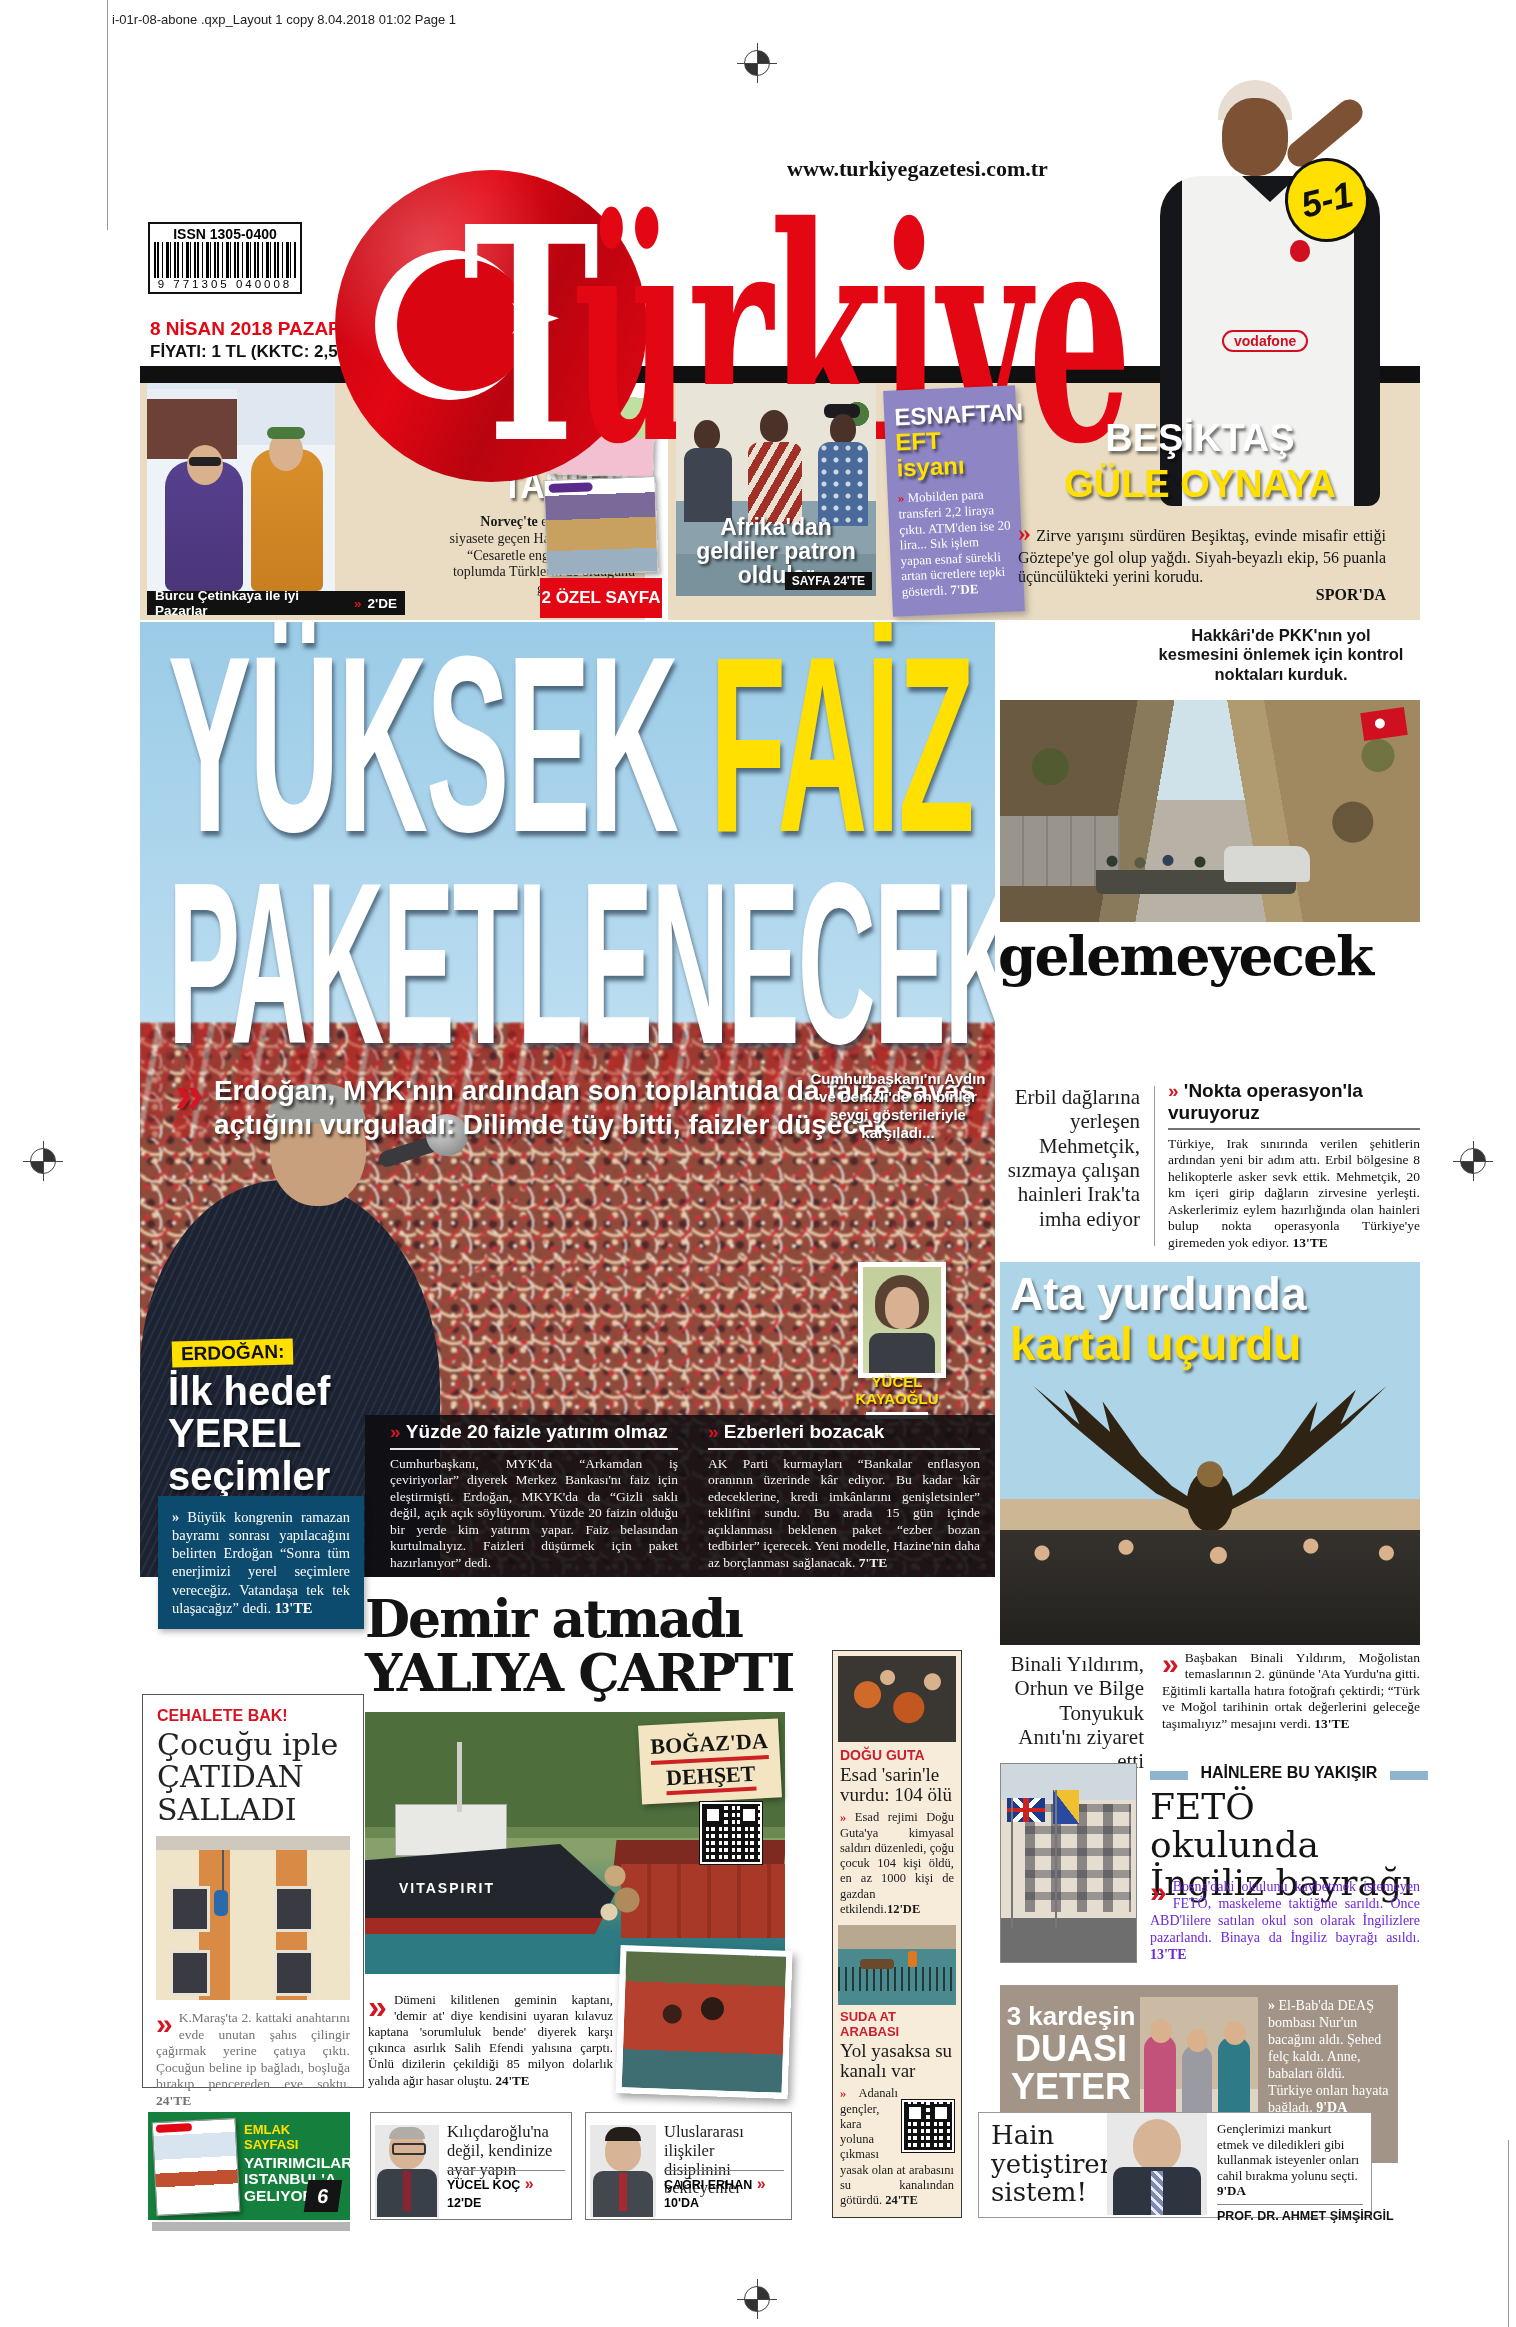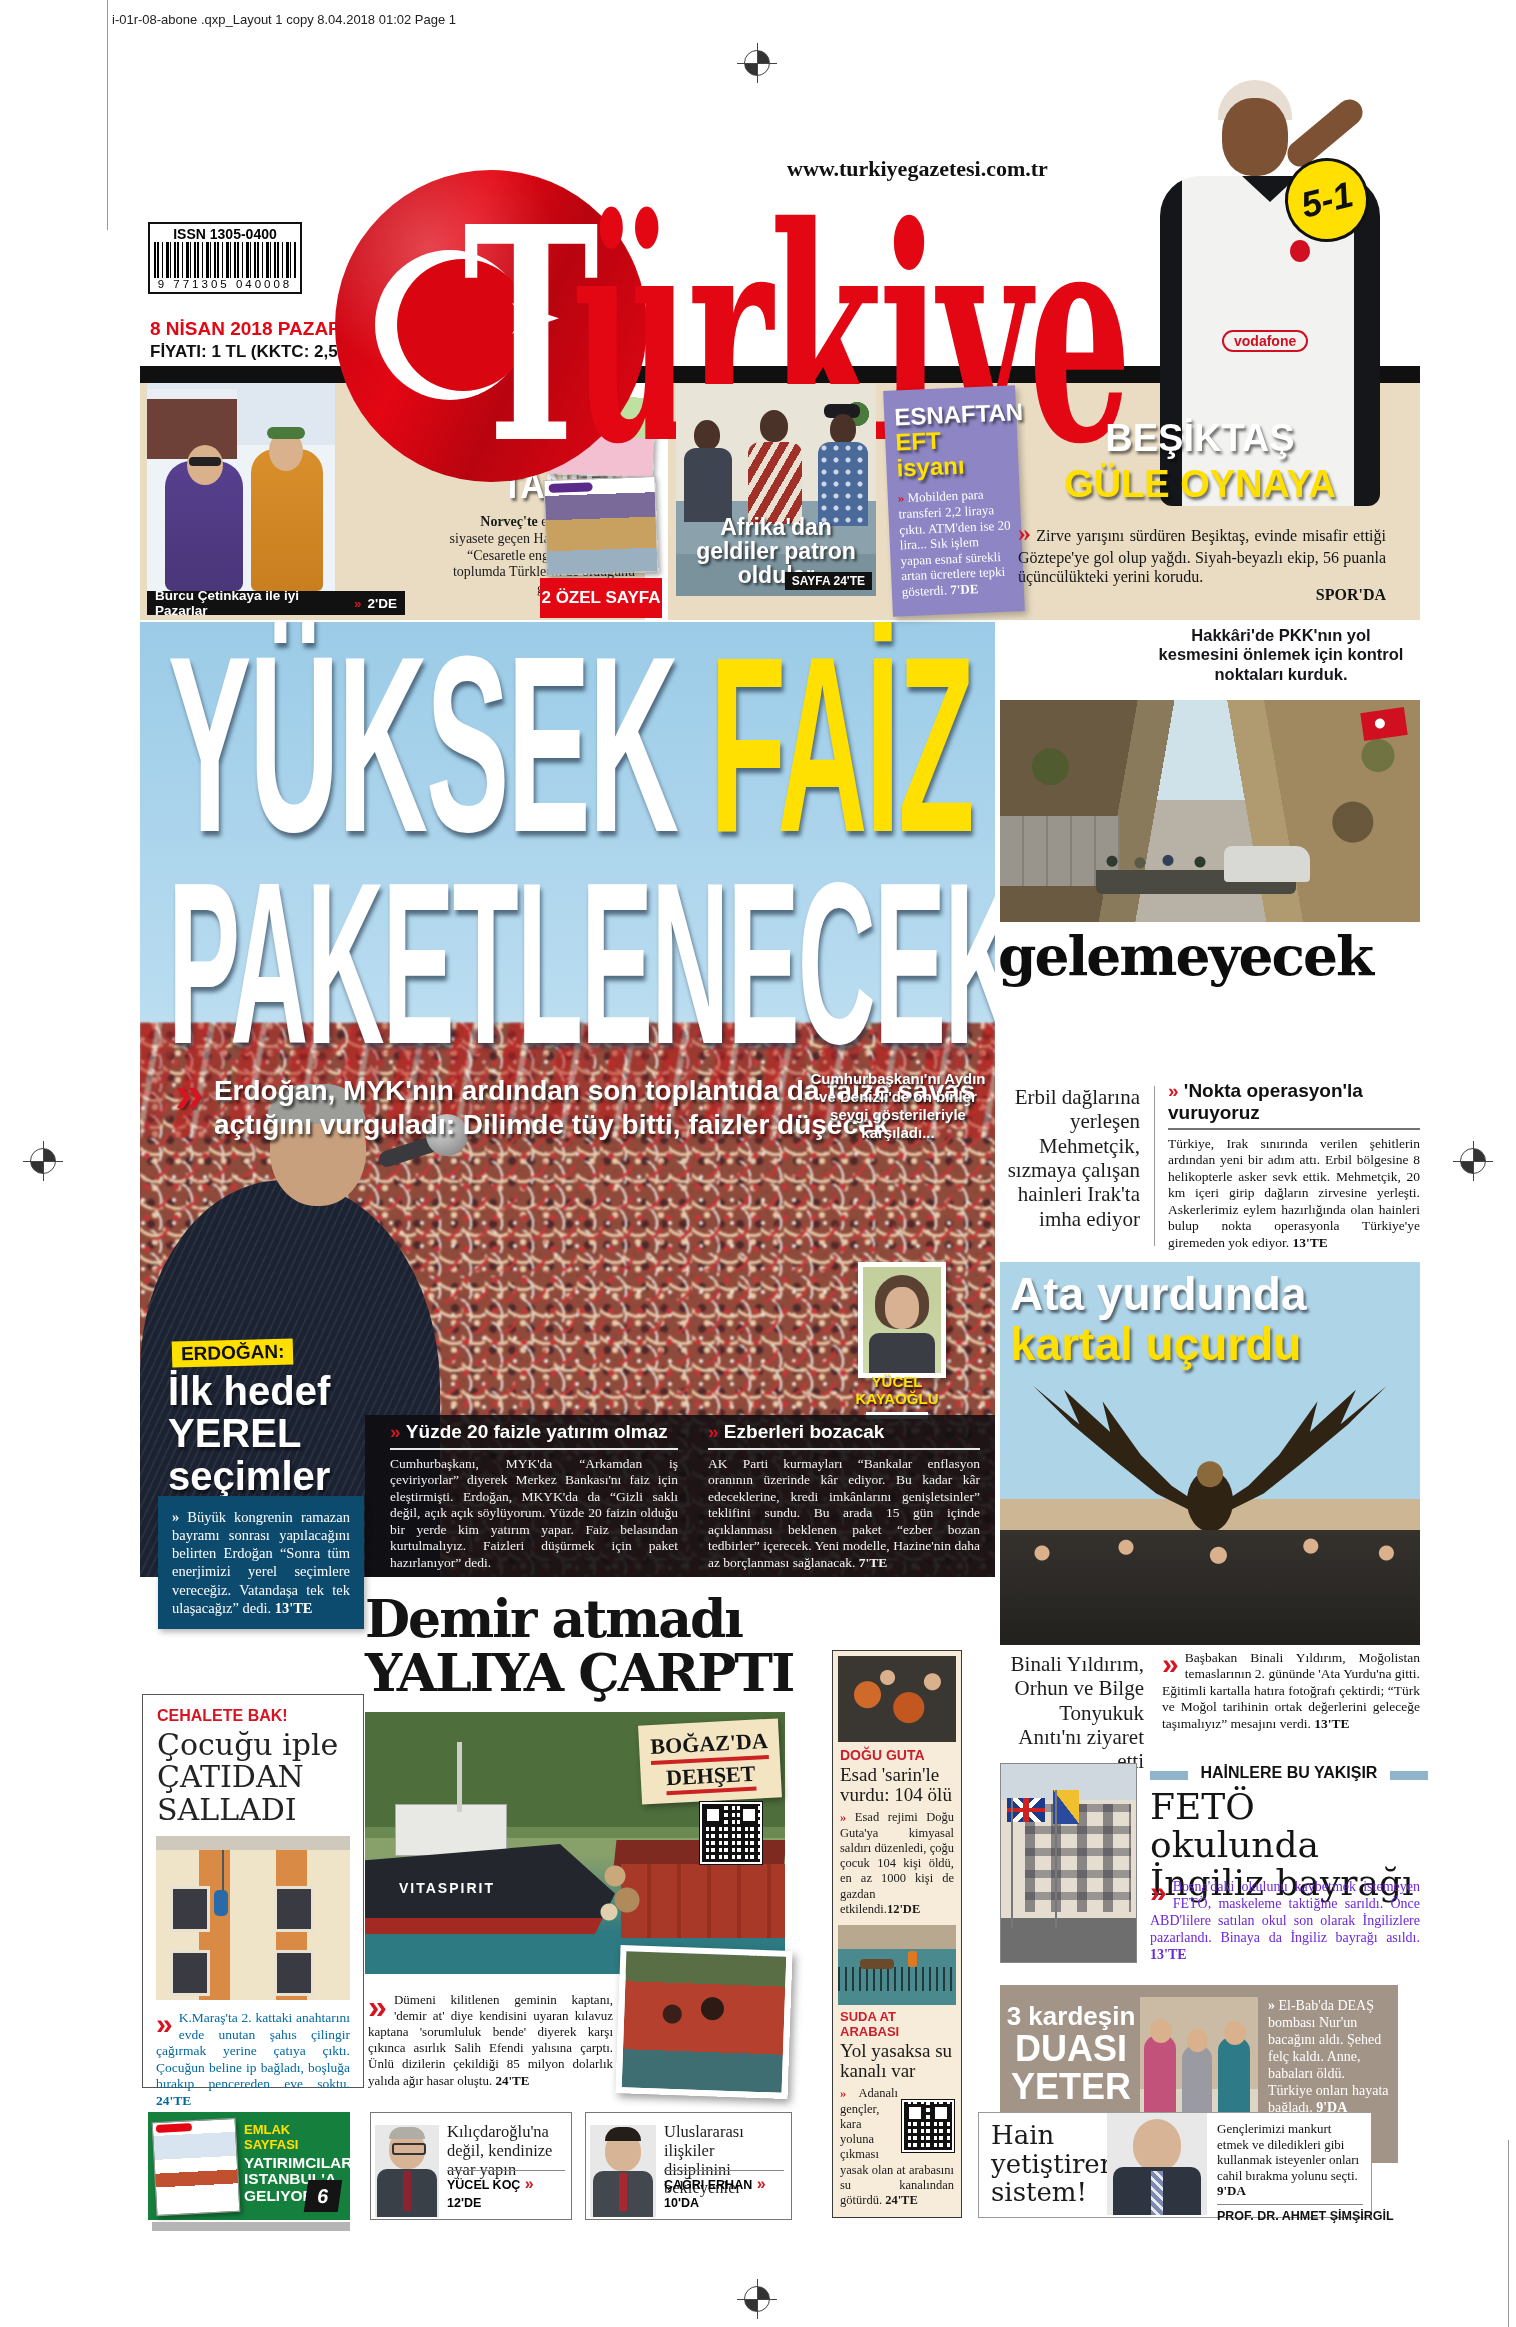--- a/index.html
+++ b/index.html
@@ -465,21 +465,21 @@
   <div class="photo bldg" style="margin:10px 13px 0;height:150px;position:relative;">
     <div class="bwin" style="left:14px;top:36px;width:34px;height:40px;"></div>
     <div class="bwin" style="left:118px;top:36px;width:34px;height:40px;"></div>
     <div class="bwin" style="left:14px;top:100px;width:34px;height:40px;"></div>
     <div class="bwin" style="left:118px;top:100px;width:34px;height:40px;"></div>
     <div class="ab" style="left:66px;top:0;width:2px;height:52px;background:#555;"></div>
     <div class="ab" style="left:58px;top:40px;width:14px;height:26px;background:#2a6aa8;border-radius:5px;"></div>
   </div>
   <div style="margin:10px 13px 0;">
     <span class="red" style="font-weight:900;font-size:30px;float:left;line-height:.9;margin-right:6px;">»</span>
-    <span class="serif just" style="display:block;font-size:13.5px;line-height:1.22;color:#0369a1;">
+    <span class="serif just" style="display:block;font-size:13.5px;line-height:1.22;color:#737373;">
       <span>K.Maraş'ta 2. kattaki anahtarını evde unutan şahıs çilingir çağırmak yerine çatıya çıktı. Çocuğun beline ip bağladı, boşluğa bırakıp pencereden eve soktu.</span>
       <b>24'TE</b>
     </span>
   </div>
 </div>
 
 <div class="ab emlakbox" style="left:148px;top:2112px;width:202px;height:108px;">
   <div class="ab emlakthumb" style="left:6px;top:8px;width:82px;height:92px;background:linear-gradient(#fff 0 14%,#d8e4f0 14% 40%,#fff 40% 55%,#c05030 55% 70%,#fff 70% 100%);">
     <div class="ab" style="left:3px;top:2px;width:36px;height:8px;background:#e30613;border-radius:4px;"></div>
   </div>

